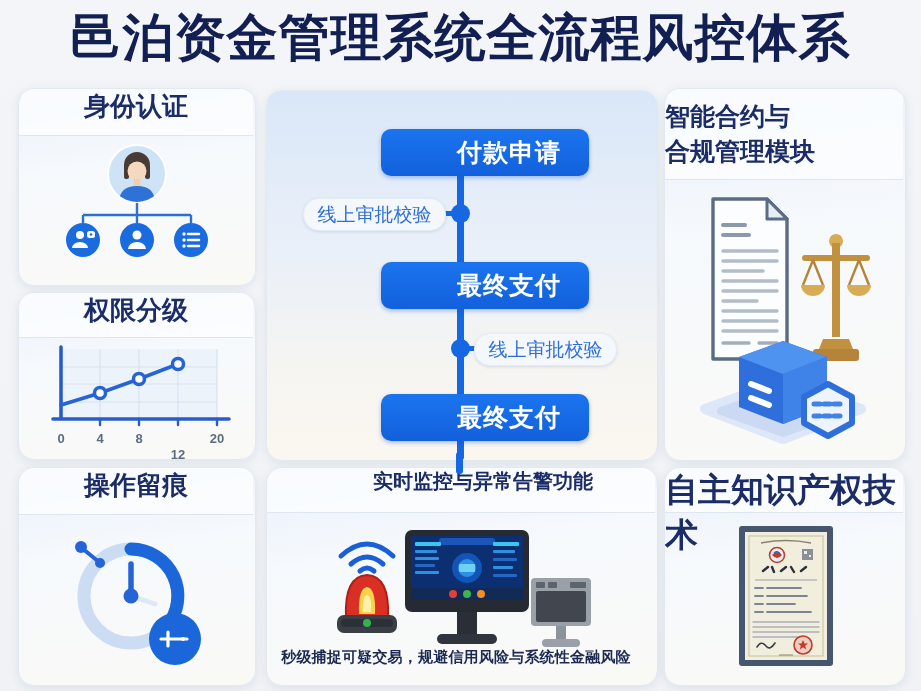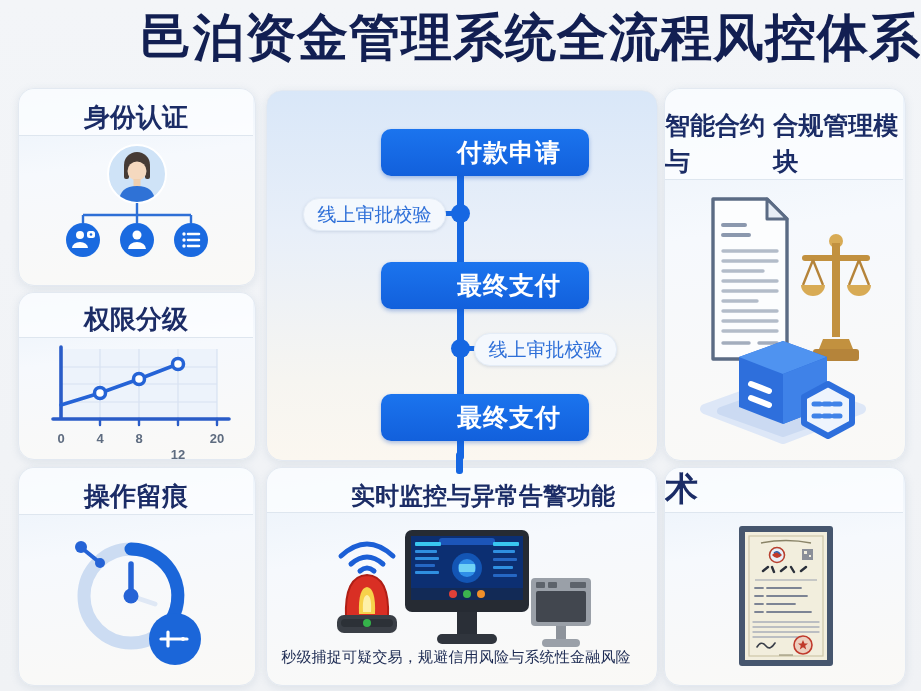--- a/index.html
+++ b/index.html
@@ -5,36 +5,36 @@
   html,body{margin:0;padding:0;}
   body{
     width:921px;height:691px;overflow:hidden;
     background:#f1f3f6;
     font-family:"Liberation Sans","DejaVu Sans",sans-serif;
     position:relative;
   }
   .stage{position:absolute;inset:0;width:921px;height:691px;background:linear-gradient(180deg,#f3f5f8 0%,#f0f2f5 100%);}
   .abs{position:absolute;}
   #main-title{
-    left:0;top:6px;width:921px;text-align:right;
+    left:0;top:6px;width:921px;text-align:center;
     font-size:51px;font-weight:900;letter-spacing:1px;
     color:#121f52;line-height:64px;white-space:nowrap;
   }
   .card{
     position:absolute;border-radius:16px;
     background:linear-gradient(172deg,#e9f1fa 0%,#f6f9fd 38%,#faf9f6 100%);
     border:1px solid #e3e9f1;
     box-shadow:0 2px 8px rgba(120,140,170,.16);
     overflow:hidden;
   }
   .card-h{
     position:absolute;left:0;top:0;right:2px;
     background:rgba(253,254,255,.78);
     border-bottom:1px solid #dee6ef;
-    display:flex;align-items:flex-end;justify-content:center;
+    display:flex;align-items:flex-start;justify-content:center;
     color:#1b2c66;font-weight:800;
   }
   .flow-card{
     background:linear-gradient(180deg,#d9e7f8 0%,#e8eff9 38%,#f6f5f1 78%,#fbf7f0 100%);
   }
   .flow-btn{
     position:absolute;width:160px;height:47px;border-radius:10px;
     background:linear-gradient(180deg,#1b74ee,#1260dc);
     box-shadow:0 2px 4px rgba(20,80,190,.35);
     display:flex;align-items:center;justify-content:center;
@@ -49,21 +49,21 @@
     background:#f4f8fd;border:1px solid #e4ecf6;
     box-shadow:0 1px 3px rgba(120,140,170,.25);
     display:flex;align-items:center;justify-content:center;
     color:#2e6fd8;font-size:19px;font-weight:400;white-space:nowrap;
   }
   .pill-link{position:absolute;height:5px;background:#1667e2;border-radius:2px;}
   .vline{position:absolute;width:7px;background:#1667e2;border-radius:3px;}
   .tick-label{position:absolute;width:26px;text-align:center;font-size:13px;color:#5e6c80;font-weight:600;}
   .caption{
     position:absolute;left:0;right:12px;text-align:center;
-    color:#1c2a52;font-size:15px;font-weight:400;letter-spacing:.2px;
+    color:#1c2a52;font-size:15px;font-weight:700;letter-spacing:.2px;
   }
   svg{display:block;}
 </style>
 </head>
 <body>
 
 <div class="stage">
 
   <div id="main-title" class="abs">邑泊资金管理系统全流程风控体系</div>
 
@@ -169,21 +169,21 @@
     <div class="pill-link" style="left:194px;top:255px;width:22px;"></div>
     <div class="check-pill" style="left:207px;top:242px;">线上审批校验</div>
     <div class="flow-node" style="left:184px;top:248px;"></div>
 
     <div class="flow-btn" style="left:114px;top:303px;">最终支付</div>
   </div>
 
   <div class="vline abs" style="left:456px;top:452px;height:22px;z-index:5;"></div>
 
   <div class="card" style="left:266px;top:467px;width:390px;height:217px;">
-    <div class="card-h" style="height:44px;font-size:24px;padding-left:44px;">
+    <div class="card-h" style="height:44px;font-size:20px;padding-left:44px;">
       <span>实时监控与异常告警功能</span>
     </div>
 
     <svg class="abs" style="left:62px;top:58px;" width="76" height="110" viewBox="0 0 76 110">
       <g>
         <path d="M12,30 Q38,6 64,30" stroke="#1b5fd6" stroke-width="5" fill="none" stroke-linecap="round"></path>
         <path d="M22,38 Q38,24 54,38" stroke="#1b5fd6" stroke-width="5" fill="none" stroke-linecap="round"></path>
         <path d="M31,45 Q38,39 45,45" stroke="#1b5fd6" stroke-width="5" fill="none" stroke-linecap="round"></path>
       </g>
       <path d="M17,92 Q15,50 38,49 Q61,50 59,92 Z" fill="#d92f24" stroke="#b01f16" stroke-width="2"></path>
@@ -227,21 +227,21 @@
       <rect x="39" y="4" width="16" height="6" rx="1" fill="#5d636b"></rect>
       <rect x="5" y="13" width="50" height="31" rx="2" fill="#42474f"></rect>
       <rect x="25" y="48" width="10" height="13" fill="#8d939b"></rect>
       <rect x="11" y="61" width="38" height="8" rx="4" fill="#9aa0a8"></rect>
     </svg>
 
     <div class="caption" style="top:180px;">秒级捕捉可疑交易，规避信用风险与系统性金融风险</div>
   </div>
 
   <div class="card" style="left:664px;top:88px;width:240px;height:371px;">
-    <div class="card-h" style="height:90px;font-size:25px;flex-direction:row;line-height:1.42;">
+    <div class="card-h" style="height:90px;font-size:25px;flex-direction:column;line-height:1.42;">
       <span>智能合约与</span>
       <span>合规管理模块</span>
     </div>
 
     <svg class="abs" style="left:42px;top:106px;" width="88" height="170" viewBox="0 0 88 170">
       <path d="M6,4 H60 L80,24 V164 H6 Z" fill="#fcfdfe" stroke="#5b6b84" stroke-width="3.4" stroke-linejoin="round"></path>
       <path d="M60,4 V24 H80 Z" fill="#e7edf5" stroke="#5b6b84" stroke-width="3" stroke-linejoin="round"></path>
       <path d="M16,30 h22 M16,40 h26" stroke="#8b98ae" stroke-width="4" stroke-linecap="round"></path>
       <path d="M16,56 h54 M16,66 h54 M16,76 h40 M16,86 h54 M16,96 h54 M16,106 h34 M16,116 h54 M16,126 h54 M16,136 h30 M40,136 h30" stroke="#b3bcc9" stroke-width="3.4" stroke-linecap="round"></path>
       <path d="M16,148 h26 M52,148 h18" stroke="#a3adbd" stroke-width="3.4" stroke-linecap="round"></path>

